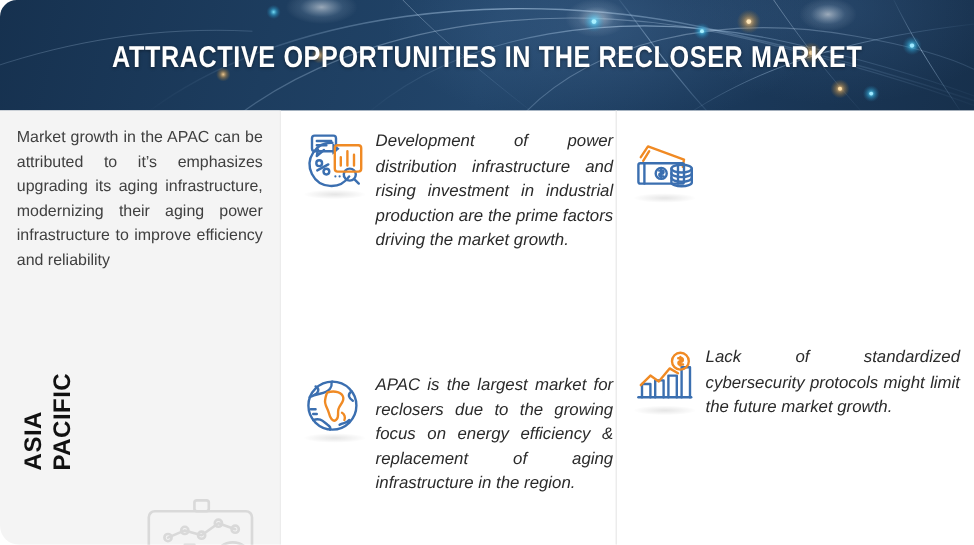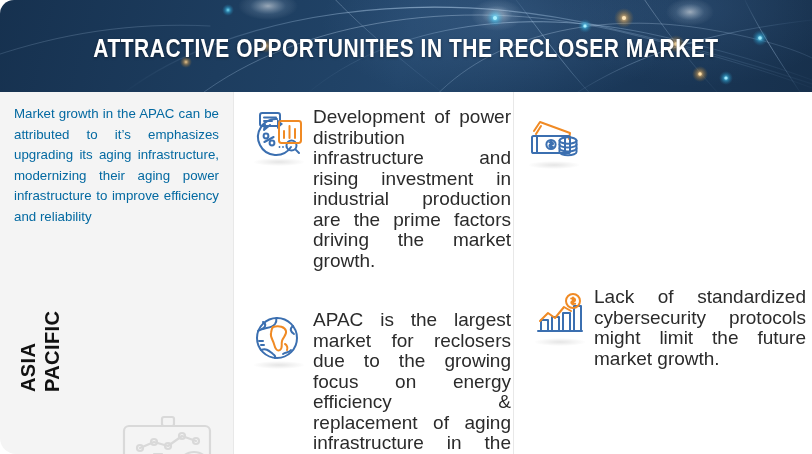--- a/index.html
+++ b/index.html
@@ -70,21 +70,21 @@
     left: 0; top: 0;
     width: 233px;
     height: 362px;
     background: #f4f4f4;
     border-radius: 0 0 0 16px;
   }
   .region-text {
     position: absolute;
     left: 14px; top: 12px;
     width: 205px;
-    color: #0369a1;
+    color: #404040;
     font-size: 13.3px;
     line-height: 20.5px;
     text-align: justify;
     text-align-last: left;
   }
   .region-label {
     position: absolute;
     left: 16px;
     top: 300px;
     width: 60px;
@@ -127,36 +127,37 @@
   .card .ico {
     flex: 0 0 auto;
     width: 58px;
     height: 58px;
     margin-right: 6px;
     position: relative;
   }
   .card .ico svg { display: block; }
   .card .txt {
     color: #2b2b2b;
-    font-size: 19px;
+    font-size: 14px;
     line-height: 20.5px;
     text-align: justify;
     text-align-last: left;
+    font-style: italic;
   }
 
   .card-dev  { left: 249px; top: 15px;  width: 262px; }
   .card-dev .txt { width: 208px; }
 
   .card-inv  { left: 524px; top: 18px;  width: 282px; }
   .card-inv .txt { width: 212px; }
 
   .card-apac { left: 249px; top: 198px; width: 262px; margin-top: 20px; }
   .card-apac .txt { width: 208px; }
 
-  .card-cyb  { left: 524px; top: 195px; width: 282px; justify-content: flex-end; }
+  .card-cyb  { left: 524px; top: 195px; width: 282px; }
   .card-cyb .txt { width: 212px; }
 
   .ico-shadow {
     position: absolute;
     left: 4px;
     bottom: -1px;
     width: 52px;
     height: 8px;
     border-radius: 50%;
     background: radial-gradient(ellipse at center, rgba(0,0,0,0.10), rgba(0,0,0,0) 72%);

